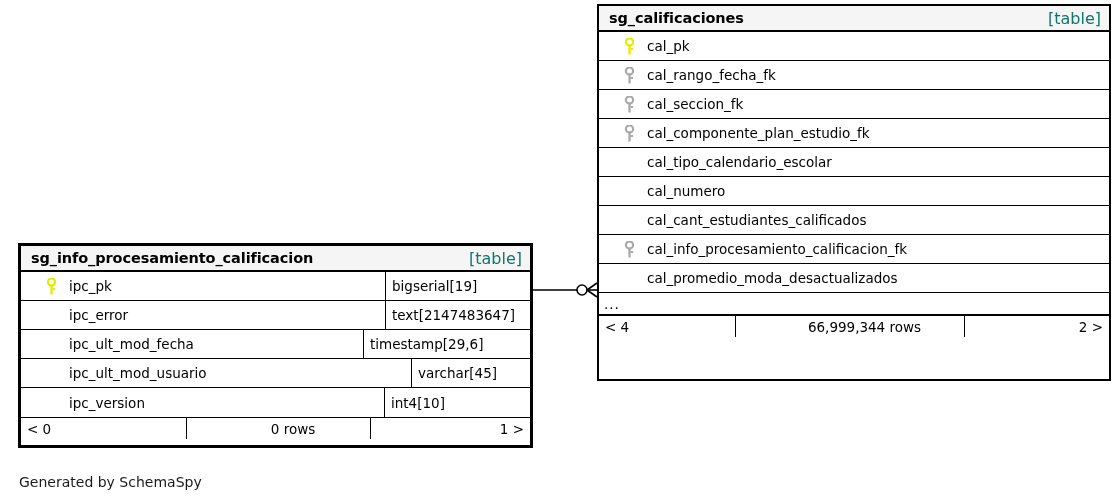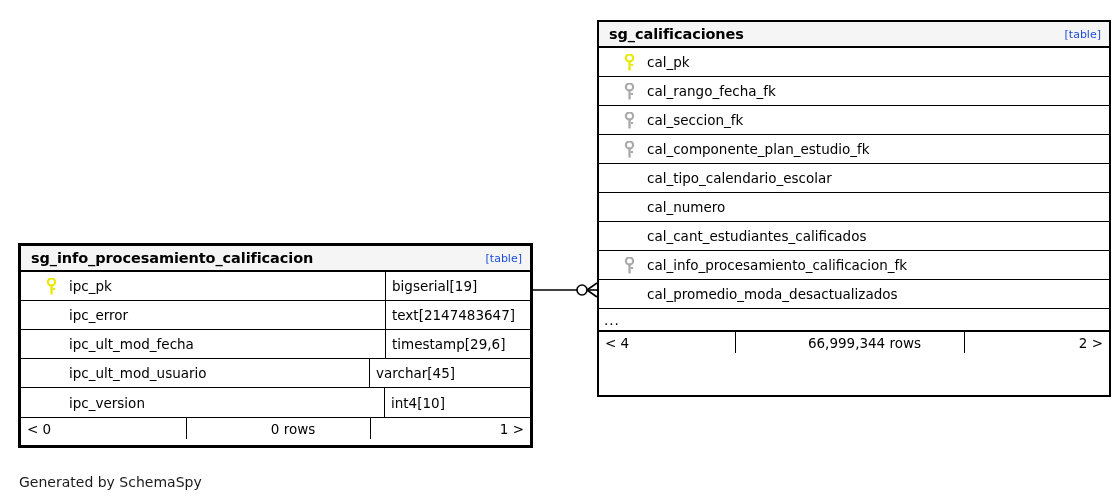--- a/index.html
+++ b/index.html
@@ -43,22 +43,22 @@
     box-sizing: border-box;
   }
   .entity-title {
     font-weight: bold;
     font-size: 14.5px;
     color: #000000;
     letter-spacing: -0.1px;
     white-space: nowrap;
   }
   .entity-kind {
-    font-size: 11px;
-    color: #1d4ed8;
+    font-size: 16px;
+    color: #0f766e;
     white-space: nowrap;
   }
 
   .row {
     display: flex;
     align-items: stretch;
     height: 29px;
     border-bottom: 1.5px solid #000000;
     box-sizing: border-box;
   }
@@ -143,21 +143,21 @@
     font-size: 14px;
     color: #1a1a1a;
     white-space: nowrap;
   }
 </style>
 </head>
 <body>
 
 <div class="canvas">
 
-  <div class="entity thin" style="left:597px; top:20px; width:514px; height:377px;">
+  <div class="entity thin" style="left:597px; top:4px; width:514px; height:377px;">
 
     <div class="entity-header">
       <span class="entity-title">sg_calificaciones</span>
       <span class="entity-kind">[table]</span>
     </div>
 
     <div>
 
       <div class="row">
         <div class="row-name">
@@ -292,29 +292,29 @@
           <span class="row-label">ipc_error</span>
         </div>
         <div class="row-type" style="width:145px;">text[2147483647]</div>
       </div>
 
       <div class="row">
         <div class="row-name">
           <span class="keyslot"></span>
           <span class="row-label">ipc_ult_mod_fecha</span>
         </div>
-        <div class="row-type" style="width:145px;">timestamp[29,6]</div>
+        <div class="row-type" style="width:167px;">timestamp[29,6]</div>
       </div>
 
       <div class="row">
         <div class="row-name">
           <span class="keyslot"></span>
           <span class="row-label">ipc_ult_mod_usuario</span>
         </div>
-        <div class="row-type" style="width:161px;">varchar[45]</div>
+        <div class="row-type" style="width:119px;">varchar[45]</div>
       </div>
 
       <div class="row">
         <div class="row-name">
           <span class="keyslot"></span>
           <span class="row-label">ipc_version</span>
         </div>
         <div class="row-type" style="width:146px;">int4[10]</div>
       </div>
     </div>

